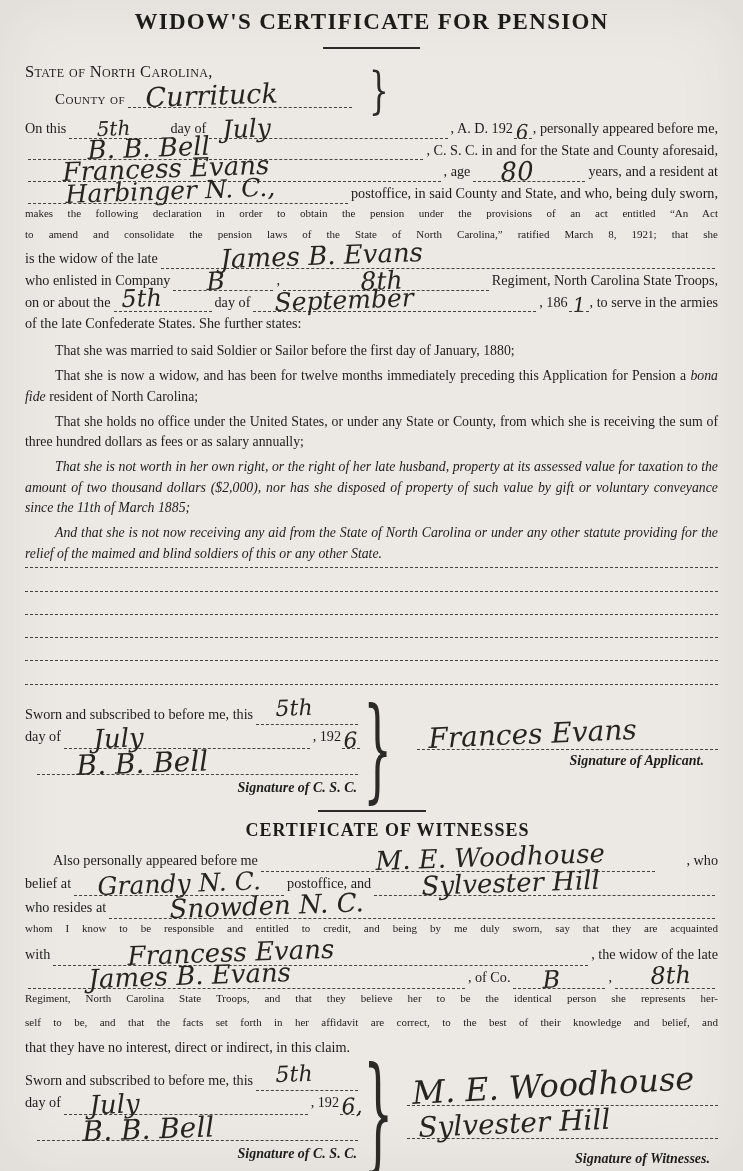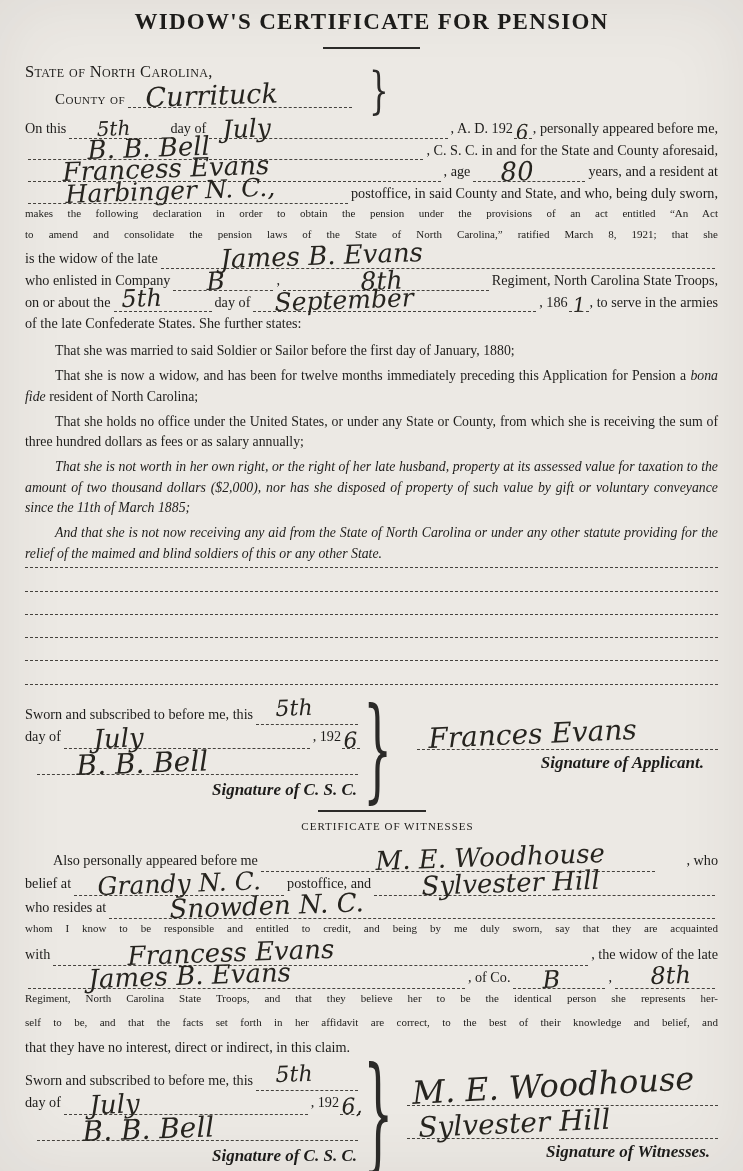--- a/index.html
+++ b/index.html
@@ -38,21 +38,21 @@
   }
   .fl-just{font-size:11px;height:21.7px;text-align:justify;text-align-last:justify;overflow:hidden;}
   .fl-left{font-size:14.2px;height:21.7px;}
 
   .decl{margin:4.5px 0 0;font-size:13.8px;line-height:20.5px;text-align:justify;text-indent:30px;}
   .decl.first{margin-top:0;}
   .ital{font-style:italic;}
 
   .ruleline{height:23.3px;border-bottom:1.6px dashed var(--line);}
 
-  .caption{font-size:17px;font-style:italic;font-weight:bold;text-align:right;}
+  .caption{font-size:14px;font-style:italic;font-weight:bold;text-align:right;}
 
   .brace{
     position:absolute;font-family:"DejaVu Serif",serif;color:#2b2a28;
     line-height:1;transform-origin:center top;display:inline-block;
   }
 
   .sigbox{position:relative;border-bottom:1.4px dashed var(--line);}
   .sigbox .hw{
     position:absolute;left:6%;bottom:-4px;line-height:1;white-space:nowrap;
     transform:rotate(-2.5deg);transform-origin:left bottom;
@@ -210,21 +210,21 @@
     <div class="swright" style="left:392px;top:12px;">
       <div class="sigbox" style="height:46px;">
         <span class="hw" style="font-size:28px;left:4%;">Frances Evans</span>
       </div>
       <div class="caption" style="padding-right:14px;margin-top:3px;">Signature of Applicant.</div>
     </div>
   </div>
 
   <div class="sec" style="top:806px;left:0;right:0;">
     <div style="width:108px;margin:4px auto 0;border-top:2px solid #2c2b29;"></div>
-    <div style="text-align:center;font-weight:normal;font-size:11px;letter-spacing:1px;margin-top:8px;margin-left:32px;">CERTIFICATE OF WITNESSES</div>
+    <div style="text-align:center;font-weight:bold;font-size:18px;letter-spacing:1px;margin-top:8px;margin-left:32px;">CERTIFICATE OF WITNESSES</div>
   </div>
 
   <div class="sec" style="top:852px;left:25px;right:25px;">
     <div class="fl" style="height:23.4px;text-indent:28px;">
       <span class="txt">Also personally appeared before me</span>
       <span class="blank">
         <span class="hw" style="font-size:26px;left:22%;">M. E. Woodhouse</span>
       </span>
       <span class="txt">, who</span>
     </div>
@@ -296,17 +296,17 @@
       <div class="caption" style="padding-right:4px;margin-top:2px;">Signature of C. S. C.</div>
     </div>
     <span class="brace" style="left:338px;top:0;font-size:48px;transform:scaleY(2.6);">}</span>
     <div class="swright" style="left:382px;top:0;">
       <div class="sigbox" style="height:56px;">
         <span class="hw" style="font-size:32px;left:2%;transform:rotate(-3deg);">M. E. Woodhouse</span>
       </div>
       <div class="sigbox" style="height:33px;border-bottom-width:1.4px;">
         <span class="hw" style="font-size:28px;left:4%;">Sylvester Hill</span>
       </div>
-      <div class="caption" style="padding-right:8px;margin-top:3px;">Signature of Witnesses.</div>
+      <div class="caption" style="padding-right:8px;margin-top:12px;">Signature of Witnesses.</div>
     </div>
   </div>
 
 </div>
 
 </body></html>

